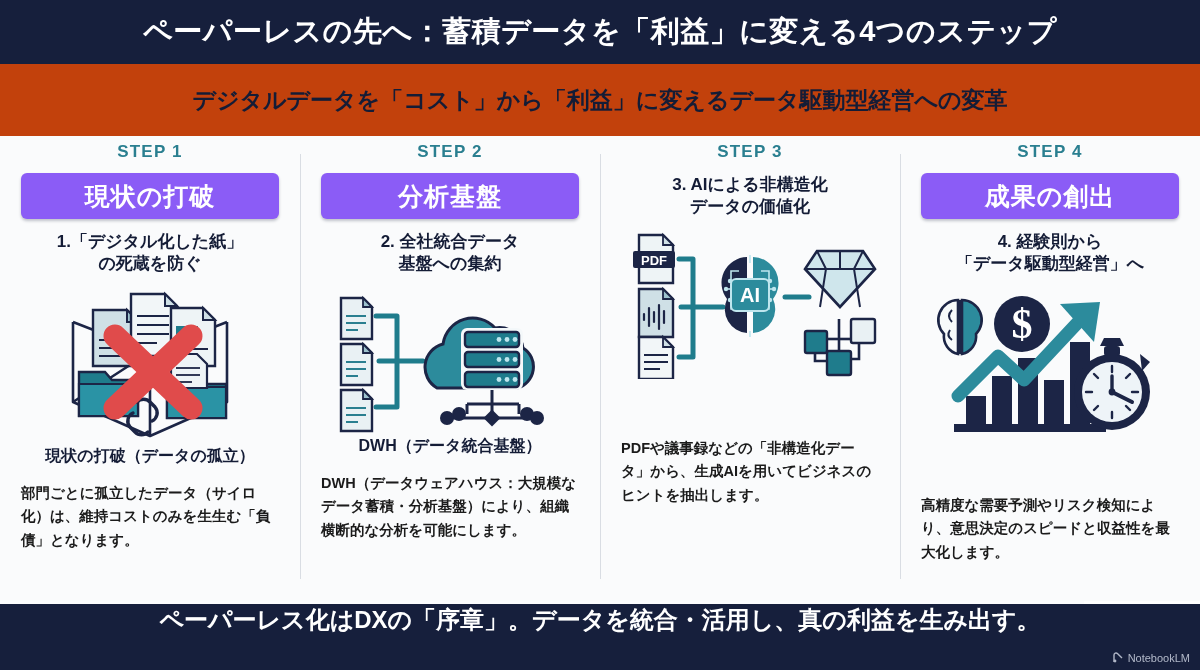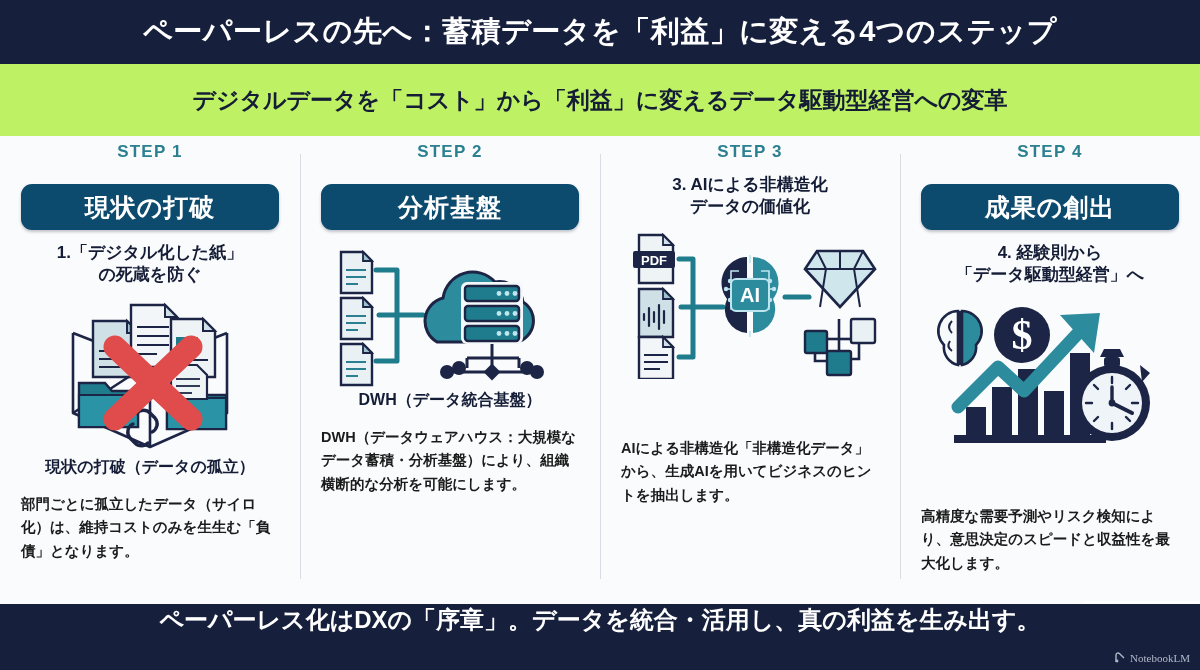--- a/index.html
+++ b/index.html
@@ -19,21 +19,21 @@
   }
   .header-title {
     color:#ffffff; font-size:29px; font-weight:bold; letter-spacing:0.5px;
     white-space:nowrap;
   }
 
   
   .subtitle-wrap {
     position:absolute; left:0; top:64px; width:1200px; height:72px;
     display:flex; align-items:center; justify-content:center;
-    background:#bef264;
+    background:#c2410c;
   }
   .subtitle { color:#141c36; font-size:23px; font-weight:bold; white-space:nowrap; }
 
   
   .columns {
     position:absolute; left:0; top:136px; width:1200px; height:465px;
     display:flex; background:#fafbfc;
   }
   .col {
     position:relative; width:300px; height:465px;
@@ -42,22 +42,22 @@
   .col + .col::before {
     content:""; position:absolute; left:0; top:18px; width:1px; height:425px;
     background:#d9dde3;
   }
 
   .step-label {
     margin-top:6px; color:#2a7f90; font-size:17px; font-weight:bold;
     letter-spacing:1.2px;
   }
   .step-badge {
-    margin-top:22px; width:100%; height:46px; border-radius:11px;
-    background:#0c4a6e; display:flex; align-items:center; justify-content:center;
+    margin-top:11px; width:100%; height:46px; border-radius:6px;
+    background:#8b5cf6; display:flex; align-items:center; justify-content:center;
     box-shadow:0 2px 3px rgba(20,28,54,.25);
   }
   .step-badge span { color:#ffffff; font-size:25px; font-weight:bold; letter-spacing:1px; }
 
   .step-head {
     margin-top:12px; color:#141c36; font-size:17px; font-weight:bold;
     line-height:1.32; text-align:center; white-space:pre-line;
   }
 
   .art { margin-top:8px; width:262px; height:152px; position:relative; }
@@ -78,21 +78,21 @@
 
   
   .footer {
     position:absolute; left:0; bottom:0; width:1200px; height:66px;
     background:#161f3c; display:flex; justify-content:center;
   }
   .footer-text { color:#ffffff; font-size:24px; font-weight:bold; white-space:nowrap; }
   .watermark {
     position:absolute; right:10px; bottom:6px;
     display:flex; align-items:center; gap:4px;
-    color:#ccd2e0; font-size:11px; opacity:.85;font-family:Liberation Serif, serif;
+    color:#ccd2e0; font-size:11px; opacity:.85;
   }
 </style>
 </head>
 <body>
 
 <div class="poster">
 
   <div class="header">
     <div class="header-title">ペーパーレスの先へ：蓄積データを「利益」に変える4つのステップ</div>
   </div>
@@ -178,20 +178,22 @@
       </div>
       <div class="art-caption">現状の打破（データの孤立）</div>
       <div class="col-body">部門ごとに孤立したデータ（サイロ化）は、維持コストのみを生生む「負債」となります。</div>
     </div>
 
     <div class="col">
       <div class="step-label">STEP 2</div>
       <div class="step-badge">
         <span>分析基盤</span>
       </div>
+      <div class="step-head">2. 全社統合データ
+基盤への集約</div>
 
       <div class="art">
         <svg viewBox="0 0 262 152">
 
           <g>
             <path d="M22 14 h22 l9 9 v32 h-31 z" fill="#e9f1f4" stroke="#1c2546" stroke-width="2.4"></path>
             <path d="M44 14 l9 9 h-9 z" fill="#9dc2cd" stroke="#1c2546" stroke-width="1.8"></path>
             <g stroke="#2a7f90" stroke-width="2">
                 <path d="M27 32 h20"></path>
                 <path d="M27 39 h20"></path>
@@ -350,21 +352,21 @@
             <g stroke="#1c2546" stroke-width="2.6" fill="none">
               <path d="M220 92 v32"></path>
                 <path d="M208 112 h24"></path>
               <path d="M240 116 v16 h-8"></path>
                 <path d="M196 126 v8 h12"></path>
             </g>
           </g>
         </svg>
       </div>
       <div class="art-caption"></div>
-      <div class="col-body">AIによる非構造化「非構造化データ」から、生成AIを用いてビジネスのヒントを抽出します。</div>
+      <div class="col-body">PDFや議事録などの「非構造化データ」から、生成AIを用いてビジネスのヒントを抽出します。</div>
     </div>
 
     <div class="col">
       <div class="step-label">STEP 4</div>
       <div class="step-badge">
         <span>成果の創出</span>
       </div>
       <div class="step-head">4. 経験則から
 「データ駆動型経営」へ</div>
 

